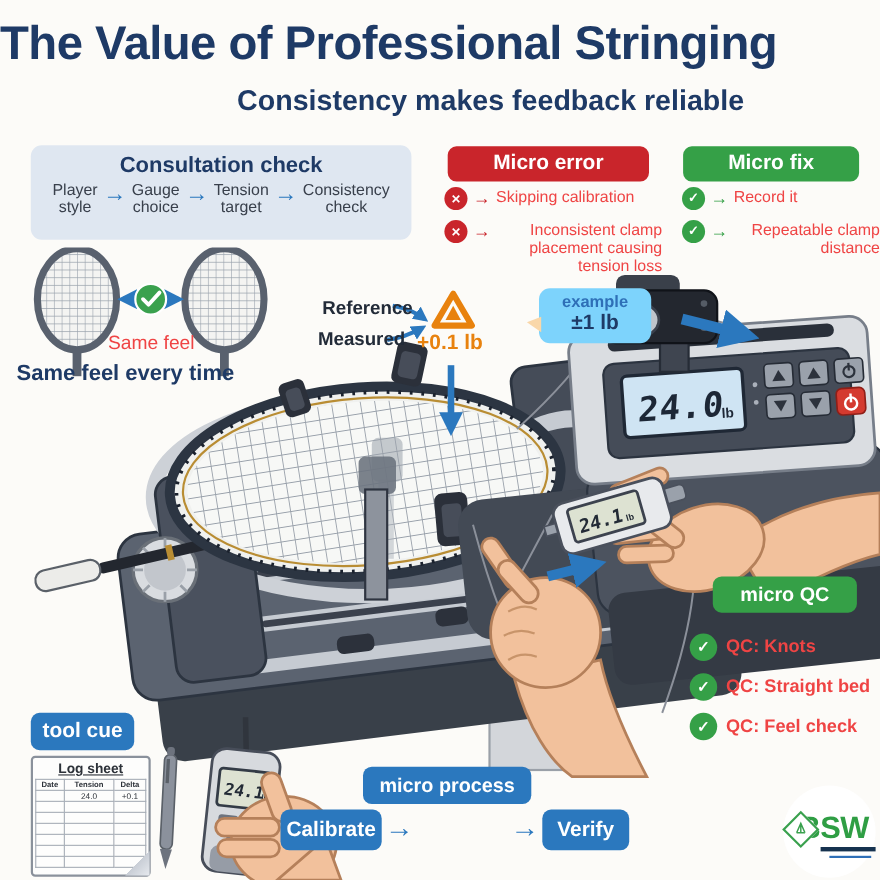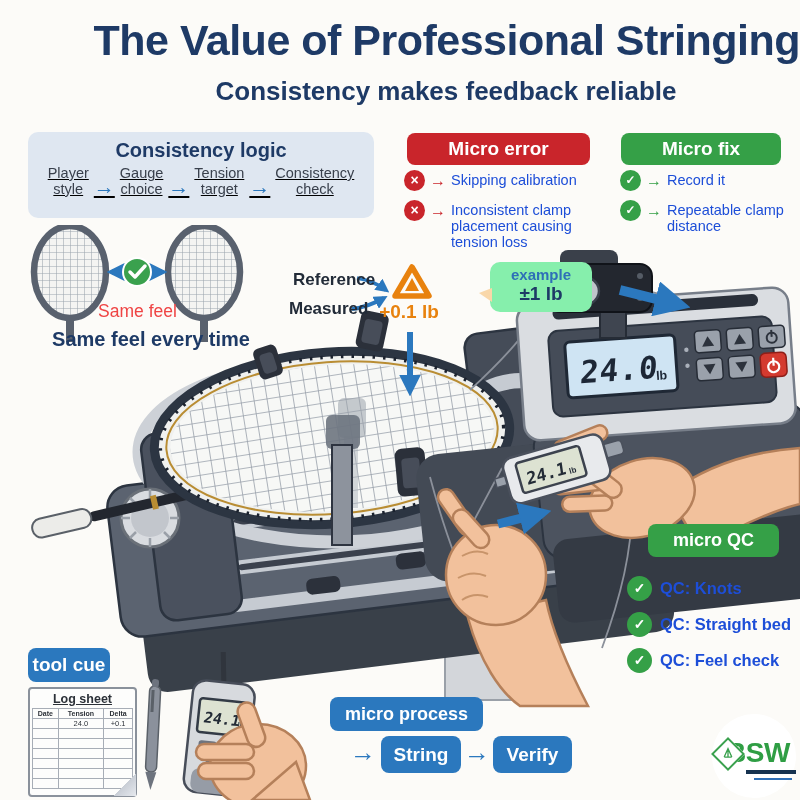--- a/index.html
+++ b/index.html
@@ -1,74 +1,74 @@
 <!DOCTYPE html>
 <html><head>
 <meta charset="utf-8">
 <style>
   html,body{margin:0;padding:0;}
   body{width:800px;height:800px;overflow:hidden;font-family:"Liberation Sans",sans-serif;}
   .canvas{position:relative;width:800px;height:800px;background:#fcfbf8;overflow:hidden;}
 
-  .title{position:absolute;top:16px;left:0;width:800px;text-align:right;
+  .title{position:absolute;top:16px;left:0;width:800px;text-align:left;
     font-size:43px;font-weight:700;color:#1e3a66;letter-spacing:-0.5px;}
   .subtitle{position:absolute;top:76px;left:0;width:800px;text-align:center;
     font-size:26px;font-weight:600;color:#1e3a66;margin-left:46px;}
 
   .illus{position:absolute;left:0;top:225px;width:800px;height:575px;}
 
   
   .consult{position:absolute;left:28px;top:132px;width:346px;height:86px;
     background:#dfe7f1;border-radius:10px;}
   .consult-title{margin-top:7px;text-align:center;font-size:20px;font-weight:700;color:#1e3a66;}
-  .consult-steps{display:flex;align-items:flex-end;justify-content:center;margin-top:4px;padding:0 8px;text-decoration:underline;}
+  .consult-steps{display:flex;align-items:flex-start;justify-content:center;margin-top:4px;padding:0 8px;}
   .step{font-size:14.5px;font-weight:500;color:#39404c;text-align:center;line-height:1.08;}
   .step-arrow{color:#2b78be;font-weight:700;font-size:21px;margin:0 5px;line-height:1;}
 
   
   .pill{position:absolute;border-radius:8px;color:#fff;font-weight:700;text-align:center;}
   .err-head{left:407px;top:133px;width:183px;height:32px;line-height:32px;font-size:19px;background:#c9252b;}
   .fix-head{left:621px;top:133px;width:160px;height:32px;line-height:32px;font-size:19px;background:#35a047;}
   .qc-head{left:648px;top:524px;width:131px;height:33px;line-height:33px;font-size:18px;background:#35a047;}
-  .tool-cue{left:28px;top:648px;width:82px;height:34px;line-height:34px;font-size:19px;background:#2b78be;}
+  .tool-cue{left:28px;top:648px;width:94px;height:34px;line-height:34px;font-size:19px;background:#2b78be;}
   .proc-head{left:330px;top:697px;width:153px;height:34px;line-height:34px;font-size:18px;background:#2b78be;}
   .proc-btn{top:736px;height:37px;line-height:37px;font-size:19px;background:#2b78be;}
 
   
   .items{position:absolute;}
   .err-items{left:404px;top:170px;width:198px;}
   .fix-items{left:620px;top:170px;width:180px;}
   .item{display:flex;align-items:flex-start;margin-bottom:9px;}
   .badge{flex:0 0 auto;width:21px;height:21px;border-radius:50%;color:#fff;text-align:center;
     line-height:21px;font-size:14px;font-weight:700;}
   .badge.red{background:#c9252b;}
   .badge.green{background:#35a047;font-size:12px;}
   .item-arrow{font-weight:700;font-size:16px;margin:0 5px;line-height:21px;}
   .item-arrow.red{color:#c9252b;}
   .item-arrow.green{color:#35a047;}
-  .item-text{font-size:14.5px;color:#1d4ed8;font-weight:500;line-height:1.12;padding-top:2px;}
+  .item-text{font-size:14.5px;color:#ef4444;font-weight:500;line-height:1.12;padding-top:2px;text-align:right;}
 
   .qc-items{left:627px;top:576px;width:172px;}
   .qc-items .item{margin-bottom:11px;}
   .qc-items .badge{width:25px;height:25px;line-height:25px;font-size:14px;}
   .qc-items .item-text{font-size:16.5px;line-height:25px;padding-top:0;margin-left:8px;font-weight:bold;}
 
   
   .same-feel{position:absolute;left:80px;top:301px;width:115px;text-align:center;
     font-size:17.5px;color:#ef4444;font-weight:500;}
-  .same-feel-strong{position:absolute;left:15px;top:328px;width:235px;text-align:right;
+  .same-feel-strong{position:absolute;left:15px;top:328px;width:235px;text-align:left;
     font-size:20px;font-weight:700;color:#1e3a66;}
 
   
   .ref-label{position:absolute;left:293px;top:270px;font-size:17px;font-weight:600;color:#222b38;}
   .meas-label{position:absolute;left:289px;top:299px;font-size:17px;font-weight:600;color:#222b38;}
   .warn-tri{position:absolute;left:391px;top:263px;}
   .delta{position:absolute;left:376px;top:301px;width:66px;text-align:center;
     font-size:19px;font-weight:700;color:#e8820e;}
-  .bubble{position:absolute;left:490px;top:262px;width:102px;height:50px;background:#86efac;
+  .bubble{position:absolute;left:490px;top:262px;width:102px;height:50px;background:#7dd3fc;
     border-radius:10px;text-align:center;}
   .bubble:after{content:"";position:absolute;left:-11px;top:26px;width:0;height:0;
     border-top:5px solid transparent;border-bottom:9px solid transparent;border-right:13px solid #f9d7a9;}
   .bubble .l1{display:block;margin-top:4px;font-size:15px;font-weight:700;color:#2e6fb7;}
   .bubble .l2{display:block;font-size:19px;font-weight:700;color:#1e3a66;}
 
   
   .btn-cal{left:255px;width:92px;}
   .btn-str{left:381px;width:80px;}
   .btn-ver{left:493px;width:79px;}
@@ -317,21 +317,21 @@
     <g stroke="#2b78be" fill="none">
       <path d="M357 278 Q374 281 386 290" stroke-width="3.8" marker-end="url(#ah)"></path>
       <path d="M352 309 Q368 307 384 298" stroke-width="3.8" marker-end="url(#ah)"></path>
       <path d="M410 332 L410 390" stroke-width="6" marker-end="url(#ah)"></path>
       <path d="M620 290 L680 305" stroke-width="10" marker-end="url(#ah)"></path>
       <path d="M498 524 L542 513" stroke-width="9" marker-end="url(#ah)"></path>
     </g>
   </svg>
 
   <div class="consult">
-    <div class="consult-title">Consistency logic</div>
+    <div class="consult-title">Consultation check</div>
     <div class="consult-steps">
       <div class="step"><span>Player</span><br><span>style</span></div>
       <span class="step-arrow">→</span>
       <div class="step"><span>Gauge</span><br><span>choice</span></div>
       <span class="step-arrow">→</span>
       <div class="step"><span>Tension</span><br><span>target</span></div>
       <span class="step-arrow">→</span>
       <div class="step"><span>Consistency</span><br><span>check</span></div>
     </div>
   </div>
@@ -439,22 +439,22 @@
             <td></td>
             <td></td>
             <td></td>
           </tr>
     </tbody>
       </table>
     <div class="fold"></div>
   </div>
 
   <div class="pill proc-head">micro process</div>
+  <div class="pill proc-btn btn-cal">Calibrate</div>
   <span class="proc-arrow pa1">→</span>
-  <div class="pill proc-btn btn-str">String</div>
   <span class="proc-arrow pa2">→</span>
   <div class="pill proc-btn btn-ver">Verify</div>
 
 
   <div class="bsw-circle"></div>
   <div class="bsw">
     <div class="bsw-diamond">
       <svg width="19" height="19" viewBox="0 0 20 20">
           <path d="M6 14 L10 5 L14 14 M6 14 H14 M10 5 L10 14" stroke="#3aa14e" stroke-width="1.4" fill="none"></path>
         </svg>

